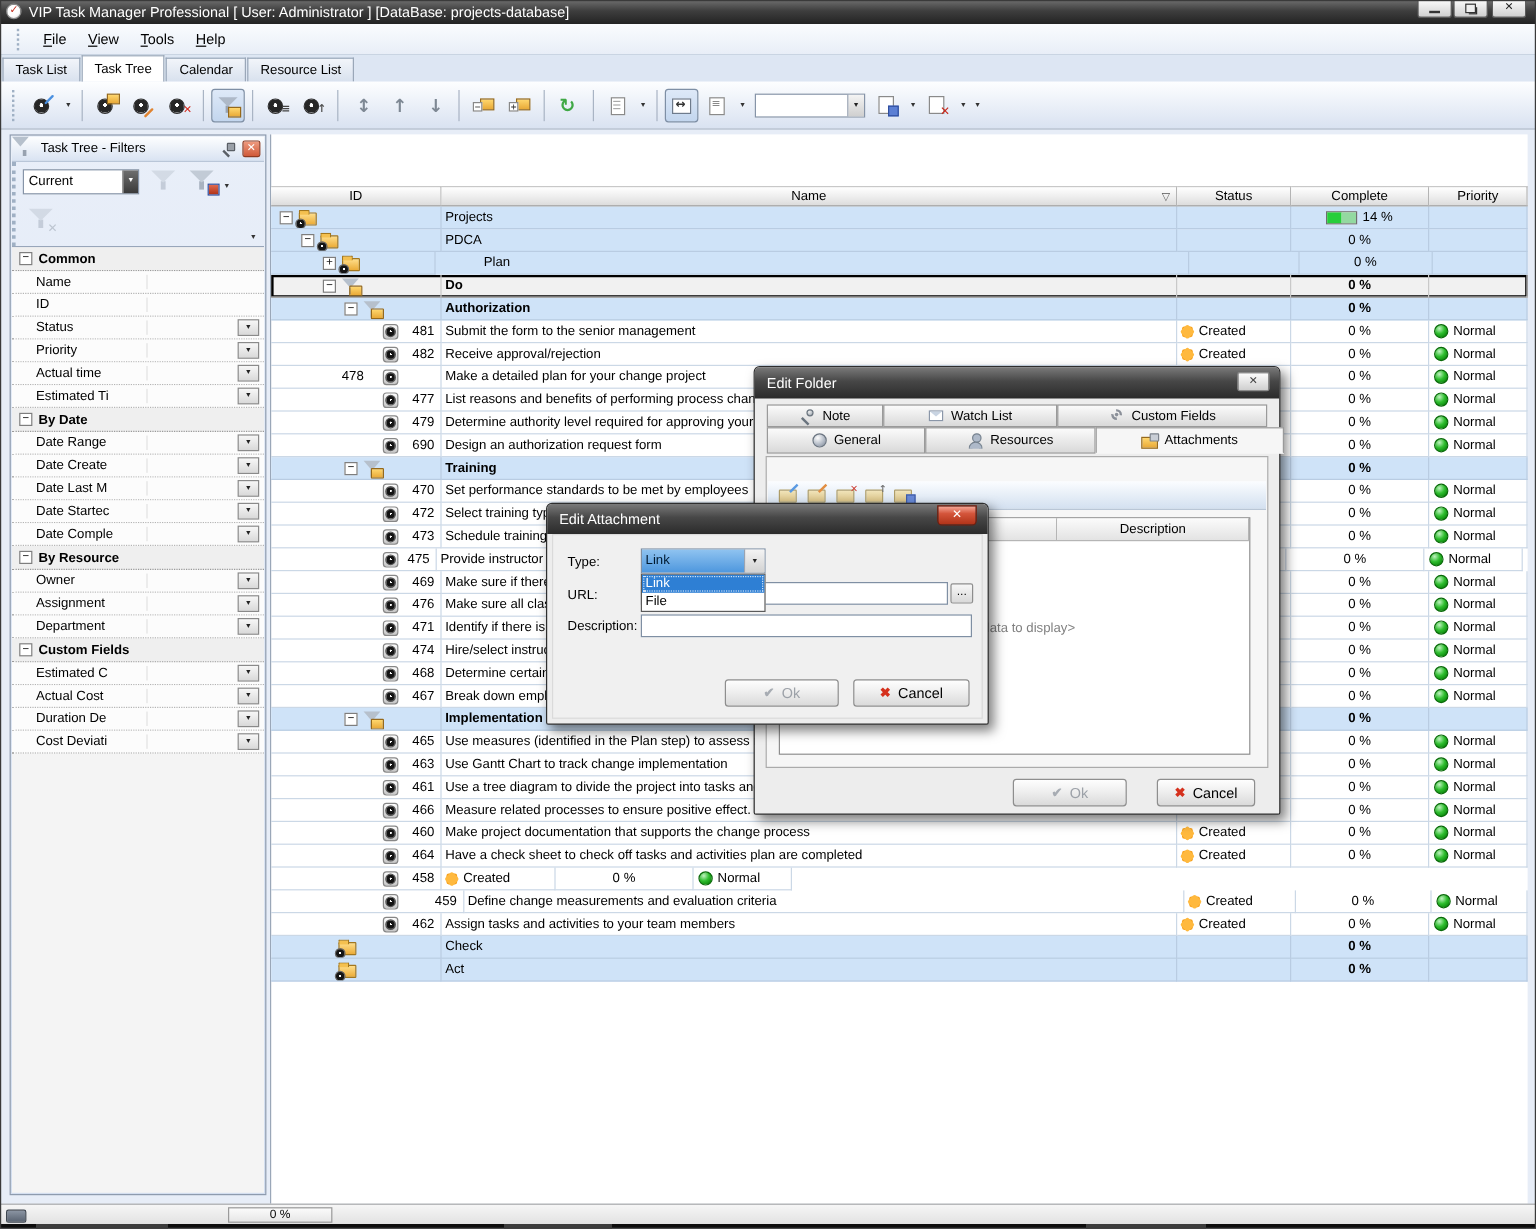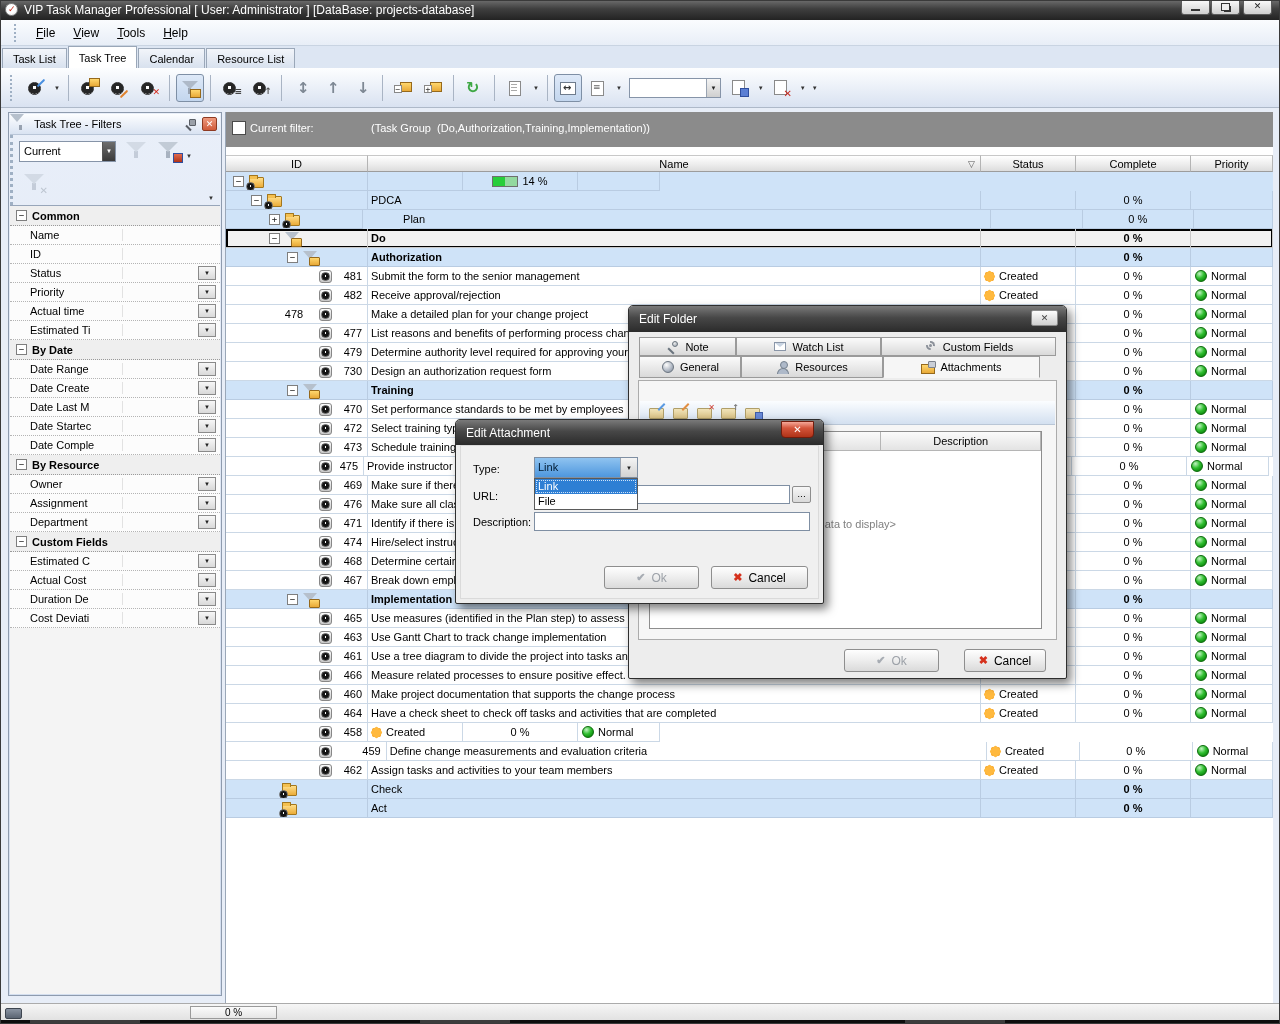--- a/index.html
+++ b/index.html
@@ -435,25 +435,20 @@
       </div>
       <div class="fp-row">
         <span class="fp-label">Cost Deviati</span>
         <span></span>
         <span class="fp-dd">▼</span>
       </div>
     </div>
 </div>
 
 <div id="main">
-  <div id="filterbar">
-    <span class="cb"></span>
-    <span id="fb-label">Current filter:</span>
-    <span id="fb-value">(Task Group  (Do,Authorization,Training,Implementation))</span>
-  </div>
   <div id="grid">
     <div class="hdr" id="grid-header">
         <div class="hcell" style="width: 142px;">
           <span>ID</span>
         </div>
         <div class="hcell" style="width: 613px;">
           <span>Name</span>
           <span class="sort">▽</span>
         </div>
         <div class="hcell" style="width: 95px;">
@@ -467,20 +462,23 @@
         </div>
       </div>
     <div id="grid-body">
         <div class="trow grp">
           <div class="cell c0" style="width: 142px;">
             <span class="exp" style="left: 7px;">−</span>
             <span class="i-fc" style="left: 23px;">
               <span class="clk"></span>
             </span>
           </div>
+          <div class="cell c1" style="width: 613px;">
+            <span>Projects</span>
+          </div>
           <div class="cell c2" style="width: 95px;"></div>
           <div class="cell c3" style="width: 115px;">
             <span class="i-progress">
               <span class="f1"></span>
               <span class="f2"></span>
             </span>
             <span>14 %</span>
           </div>
           <div class="cell c4" style="width: 82px;"></div>
         </div>
@@ -647,21 +645,21 @@
           <div class="cell c4" style="width: 82px;">
             <span class="i-pri"></span>
             <span>Normal</span>
           </div>
         </div>
         <div class="trow">
           <div class="cell c0" style="width: 142px;">
             <span class="i-task">
               <span class="tclk"></span>
             </span>
-            <span>730</span>
+            <span>690</span>
           </div>
           <div class="cell c1" style="width: 613px;">
             <span>Design an authorization request form</span>
           </div>
           <div class="cell c2" style="width: 95px;"></div>
           <div class="cell c3" style="width: 115px;">
             <span>0 %</span>
           </div>
           <div class="cell c4" style="width: 82px;">
             <span class="i-pri"></span>
@@ -989,21 +987,21 @@
           </div>
         </div>
         <div class="trow">
           <div class="cell c0" style="width: 142px;">
             <span class="i-task">
               <span class="tclk"></span>
             </span>
             <span>464</span>
           </div>
           <div class="cell c1" style="width: 613px;">
-            <span>Have a check sheet to check off tasks and activities that are completed</span>
+            <span>Have a check sheet to check off tasks and activities plan are completed</span>
           </div>
           <div class="cell c2" style="width: 95px;">
             <span class="i-status"></span>
             <span>Created</span>
           </div>
           <div class="cell c3" style="width: 115px;">
             <span>0 %</span>
           </div>
           <div class="cell c4" style="width: 82px;">
             <span class="i-pri"></span>
@@ -1120,21 +1118,21 @@
       <div class="ftab" style="width: 145px;">
         <span class="dti dti-watch"></span>
         <span>Watch List</span>
       </div>
       <div class="ftab" style="width: 175px;">
         <span class="dti dti-custom"></span>
         <span>Custom Fields</span>
       </div>
     </div>
   <div class="ftabs" id="ef-tabs2">
-      <div class="ftab" style="width: 102px;">
+      <div class="ftab" style="width: 132px;">
         <span class="dti dti-general"></span>
         <span>General</span>
       </div>
       <div class="ftab" style="width: 142px;">
         <span class="dti dti-resources"></span>
         <span>Resources</span>
       </div>
       <div class="ftab active" style="width: 157px;">
         <span class="dti dti-attach"></span>
         <span>Attachments</span>

